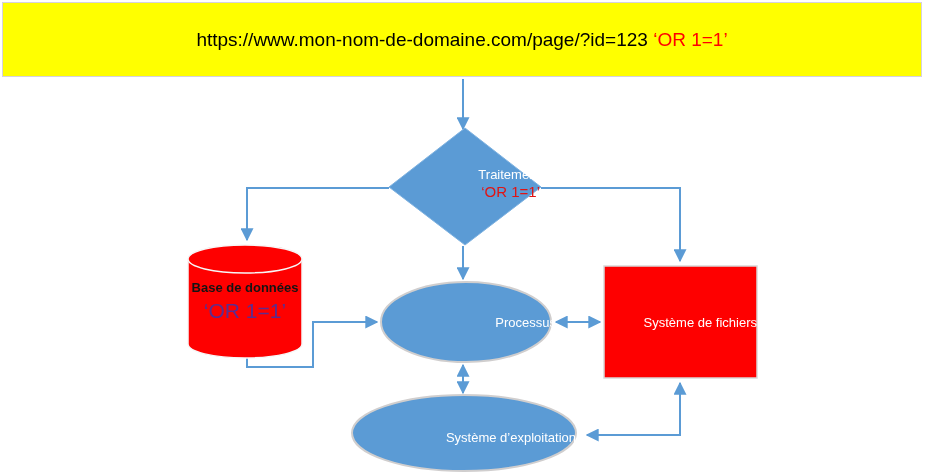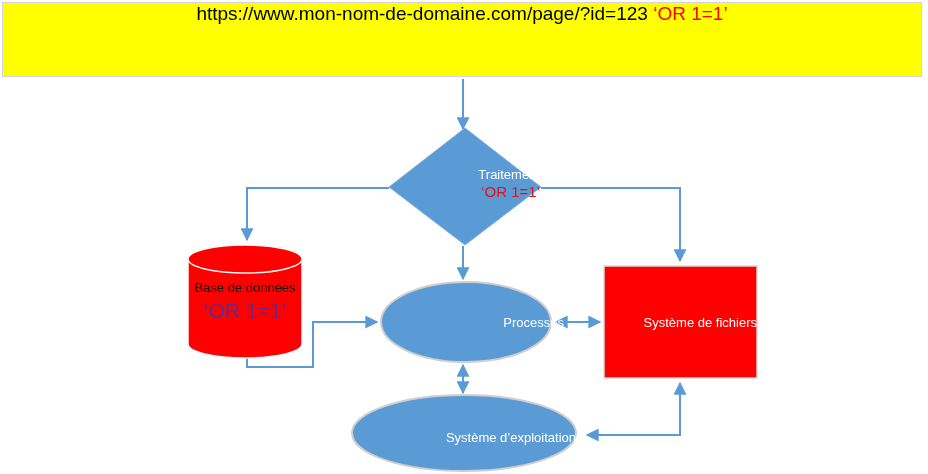--- a/index.html
+++ b/index.html
@@ -6,21 +6,21 @@
   #canvas{
     position:relative;
     width:928px;height:474px;
     background:#ffffff;
     font-family:"Liberation Sans", sans-serif;
     overflow:hidden;
   }
   #banner{
     position:absolute;left:2px;top:2px;width:918px;height:73px;
     background:#FFFF00;border:1px solid #d6d2de;
-    display:flex;align-items:flex-start;justify-content:center;
+    display:flex;align-items:center;justify-content:center;
     font-size:19px;color:#000000;white-space:pre;
   }
   #banner .inj{color:#FF0000;}
   svg.layer{position:absolute;left:0;top:0;}
   .node-label{
     position:absolute;text-align:right;
     font-size:13px;color:#ffffff;line-height:1.25;
     pointer-events:none;
   }
   .diamond-inj{color:#E01414;font-size:15px;}
@@ -62,22 +62,22 @@
     <rect x="604" y="266" width="153" height="112" fill="#FE0000" stroke="#d9d9d9" stroke-width="1.5"></rect>
 
     <ellipse cx="464" cy="433" rx="112" ry="38" fill="#5B9BD5" stroke="#d0cece" stroke-width="2"></ellipse>
   </svg>
 
   <div class="node-label" style="left:390px;top:167px;width:150px;">
     <div>Traitement</div>
     <div class="diamond-inj">‘OR 1=1’</div>
   </div>
 
-  <div class="db-title" style="left:190px;top:280px;width:110px;">Base de données</div>
+  <div class="db-title" style="left:190px;top:280px;width:110px;font-weight:bold;">Base de données</div>
   <div class="db-inj" style="left:186px;top:299px;width:118px;">‘OR 1=1’</div>
 
-  <div class="node-label" style="left:380px;top:315px;width:184px;">Processus</div>
+  <div class="node-label" style="left:372px;top:315px;width:184px;">Processus</div>
 
   <div class="node-label" style="left:604px;top:315px;width:153px;">Système de fichiers</div>
 
   <div class="node-label" style="left:352px;top:430px;width:224px;">Système d’exploitation</div>
 
 </div>
 
 </body></html>

